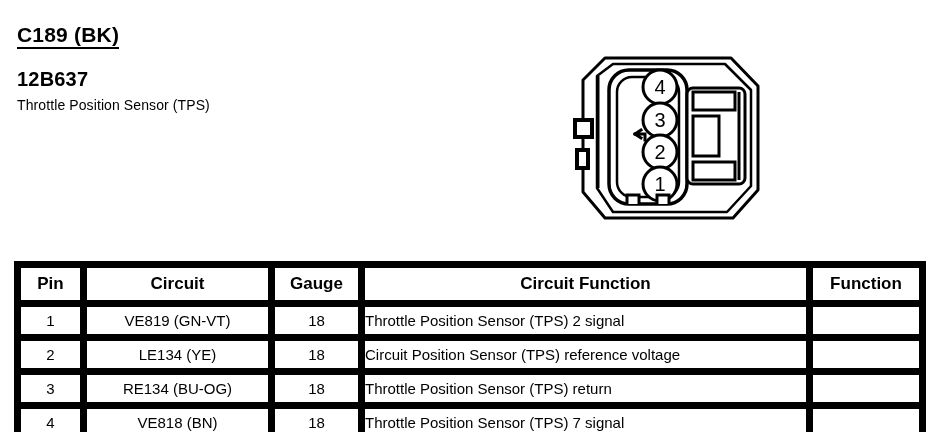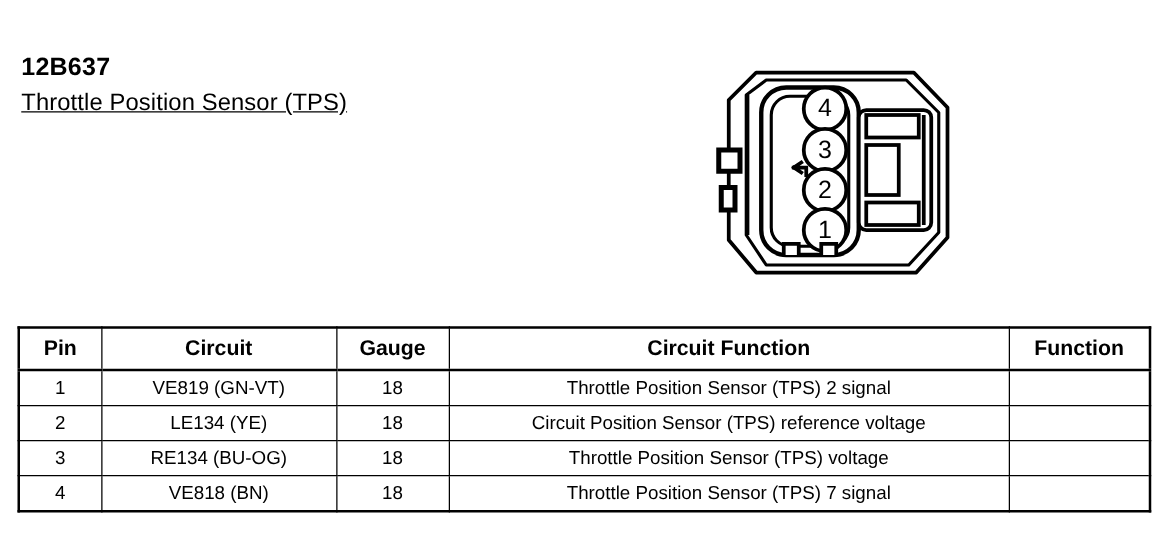--- a/index.html
+++ b/index.html
@@ -34,26 +34,25 @@
     padding-bottom: 1px;
   }
   #part-number {
     font-size: 20px;
     font-weight: bold;
     letter-spacing: 0.2px;
     margin-top: 20px;
     line-height: 1.05;
   }
   #component-name {
-    font-size: 19px;
+    font-size: 14px;
     font-weight: normal;
     letter-spacing: 0.1px;
     margin-top: 8px;
     line-height: 1.1;
-    text-decoration: underline;
   }
 
   
   #connector-diagram {
     position: absolute;
     left: 553px;
     top: 52px;
     width: 230px;
     height: 190px;
   }
@@ -73,45 +72,48 @@
     border: 2px solid #000;
   }
   table.pin-table col.c-pin       { width: 66px; }
   table.pin-table col.c-circuit   { width: 188px; }
   table.pin-table col.c-gauge     { width: 90px; }
   table.pin-table col.c-function  { width: 448px; }
   table.pin-table col.c-qualifier { width: 113px; }
 
   table.pin-table th,
   table.pin-table td {
-    border: 1px solid #000000;
+    border: 7px solid #000000;
     padding: 0;
     height: 27px;
     font-size: 15px;
     line-height: 27px;
     vertical-align: middle;
     overflow: hidden;
     white-space: nowrap;
   }
   table.pin-table thead th {
     height: 32px;
     line-height: 32px;
     font-size: 17px;
     font-weight: bold;
     text-align: center;
     border-bottom: 2px solid #000;
   }
   td.cell-center { text-align: center; }
-  td.cell-left   { text-align: center; padding-left: 6px; }
+  td.cell-left   { text-align: left; padding-left: 6px; }
   td.cell-blank  { }
 </style>
 </head>
 <body>
 
 <div id="header-block">
+  <div>
+    <span id="connector-code">C189 (BK)</span>
+  </div>
   <div id="part-number">12B637</div>
   <div id="component-name">Throttle Position Sensor (TPS)</div>
 </div>
 
 <div id="connector-diagram">
   <svg width="230" height="190" viewBox="0 0 230 190" xmlns="http://www.w3.org/2000/svg">
 
     <path d="M 30 28 L 52 6 L 178 6 L 205 34 L 205 138 L 180 166 L 52 166 L 30 140 Z" fill="#ffffff" stroke="#000000" stroke-width="3" stroke-linejoin="round"></path>
 
     <path d="M 44 24 L 60 12 L 172 12 L 198 38 L 198 134 L 174 160 L 60 160 L 44 136 Z" fill="none" stroke="#000000" stroke-width="2.5" stroke-linejoin="round"></path>
@@ -183,21 +185,21 @@
         <td class="cell-center">2</td>
         <td class="cell-center">LE134 (YE)</td>
         <td class="cell-center">18</td>
         <td class="cell-left">Circuit Position Sensor (TPS) reference voltage</td>
         <td class="cell-blank"></td>
       </tr>
       <tr>
         <td class="cell-center">3</td>
         <td class="cell-center">RE134 (BU-OG)</td>
         <td class="cell-center">18</td>
-        <td class="cell-left">Throttle Position Sensor (TPS) voltage</td>
+        <td class="cell-left">Throttle Position Sensor (TPS) return</td>
         <td class="cell-blank"></td>
       </tr>
       <tr>
         <td class="cell-center">4</td>
         <td class="cell-center">VE818 (BN)</td>
         <td class="cell-center">18</td>
         <td class="cell-left">Throttle Position Sensor (TPS) 7 signal</td>
         <td class="cell-blank"></td>
       </tr>
     </tbody>

